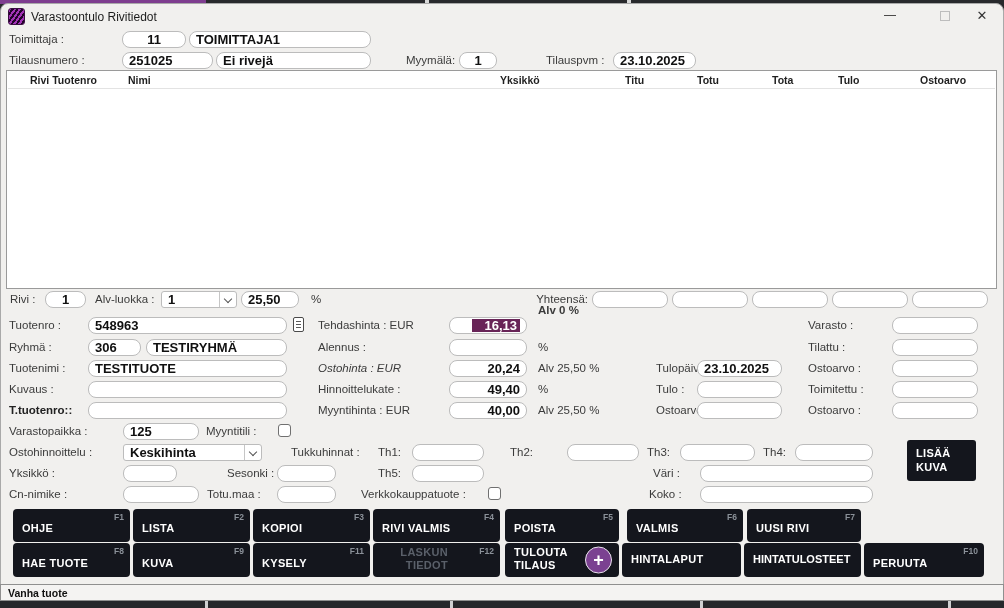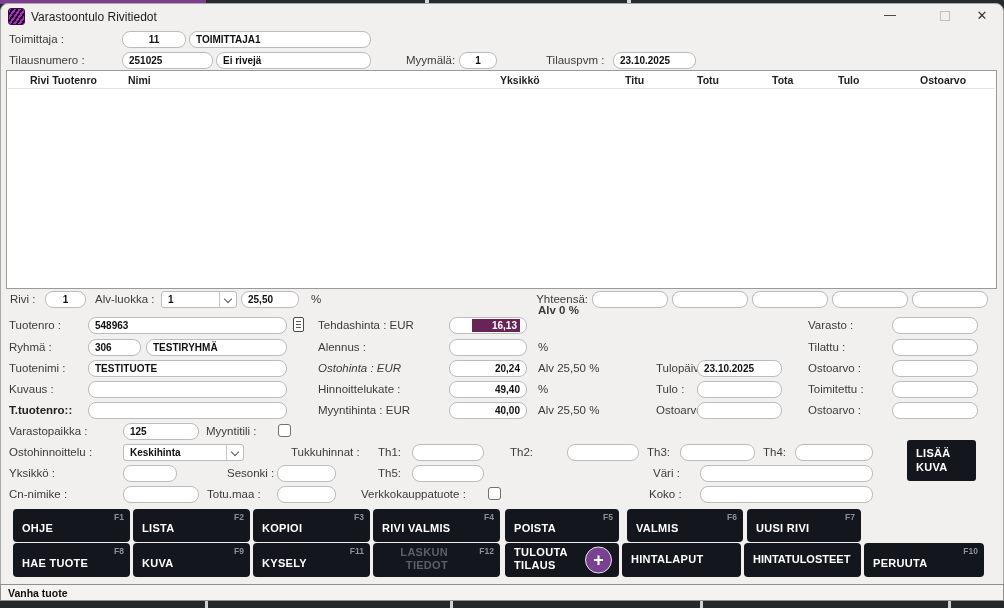--- a/index.html
+++ b/index.html
@@ -19,21 +19,21 @@
   .title-text{position:absolute;left:31px;top:10px;font-size:12px;color:#1c1c1c;}
   .win-ctl{position:absolute;top:6px;height:18px;display:flex;align-items:center;justify-content:center;
            font-size:14px;color:#333;width:22px;}
   .max-box{position:absolute;top:11px;width:10px;height:10px;border:1px solid #bdbdbd;box-sizing:border-box;}
 
   
   .lbl{position:absolute;font-size:11.5px;color:#3b3b3b;white-space:nowrap;}
   .lbl.bold{font-weight:bold;color:#222;}
   .fld{position:absolute;height:17px;background:#fff;border:1px solid #bcbcbc;border-radius:8px;
        box-sizing:border-box;display:flex;align-items:center;padding:0 6px;
-       font-size:10px;font-weight:bold;color:#101010;white-space:nowrap;overflow:hidden;}
+       font-size:13px;font-weight:bold;color:#101010;white-space:nowrap;overflow:hidden;}
   .fld.center{justify-content:center;}
   .fld.right{justify-content:flex-end;}
   .hl{margin-left:auto;background:#682457;color:#fff;height:13px;display:flex;align-items:center;
       justify-content:flex-end;min-width:42px;padding:0 3px;}
 
   
   .dd{margin-left:auto;width:15px;align-self:stretch;border-left:1px solid #c6c6c6;
       display:flex;align-items:center;justify-content:center;margin-right:-5px;}
   .dd::after{content:"";width:5px;height:5px;border-right:1.5px solid #555;
              border-bottom:1.5px solid #555;transform:rotate(45deg);margin-top:-2px;}
@@ -210,21 +210,21 @@
 <div class="fld" style="left:892px;top:402px;width:86px;"></div>
 
 <div class="lbl" style="left:9px;top:425px;">Varastopaikka :</div>
 <div class="fld" style="left:123px;top:423px;width:76px;">
     <span>125</span>
   </div>
 <div class="lbl" style="left:206px;top:425px;">Myyntitili :</div>
 <div class="cb" style="left:278px;top:424px;"></div>
 
 <div class="lbl" style="left:9px;top:446px;">Ostohinnoittelu :</div>
-<div class="fld" style="left:123px;top:444px;width:121px;border-radius:3px;">
+<div class="fld" style="left:123px;top:444px;width:139px;border-radius:3px;">
     <span>Keskihinta</span>
     <span class="dd"></span>
   </div>
 <div class="lbl" style="left:291px;top:446px;">Tukkuhinnat :</div>
 <div class="lbl" style="left:378px;top:446px;">Th1:</div>
 <div class="fld" style="left:412px;top:444px;width:72px;"></div>
 <div class="lbl" style="left:510px;top:446px;">Th2:</div>
 <div class="fld" style="left:567px;top:444px;width:72px;"></div>
 <div class="lbl" style="left:647px;top:446px;">Th3:</div>
 <div class="fld" style="left:680px;top:444px;width:75px;"></div>

